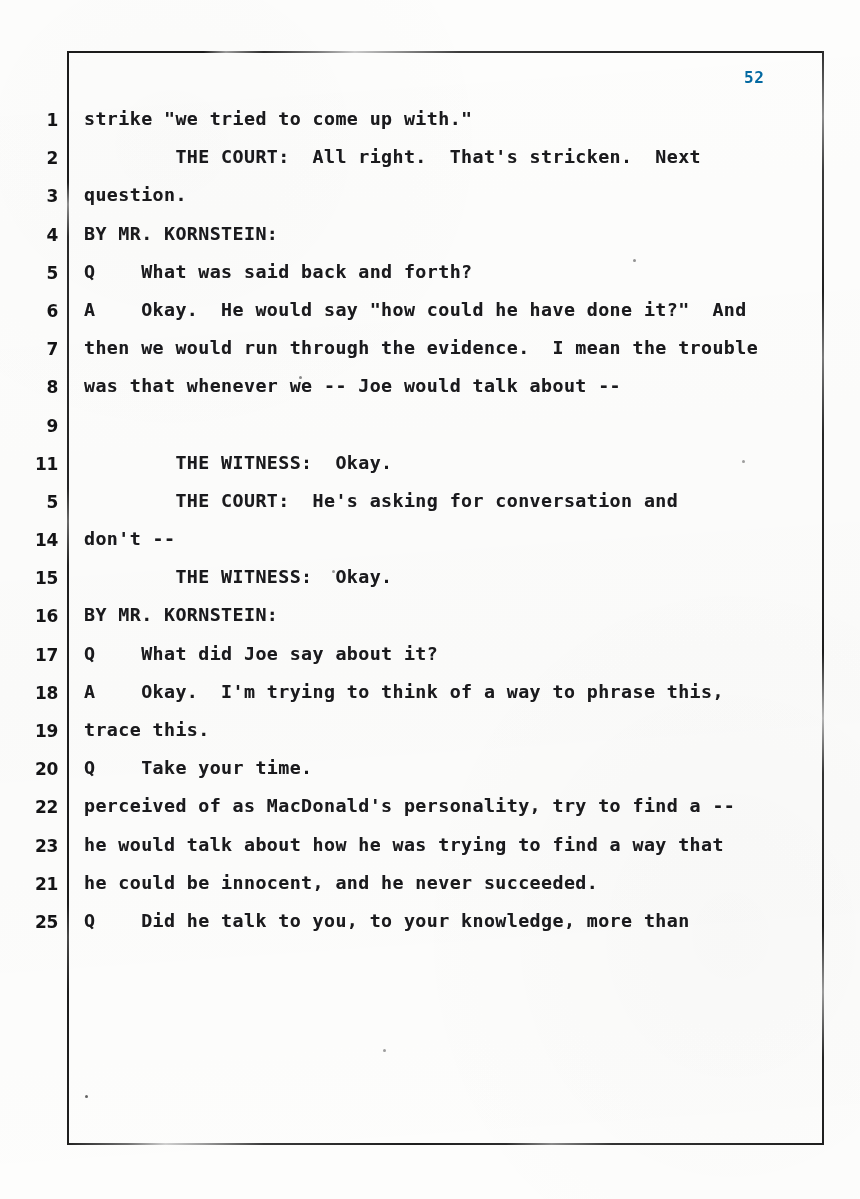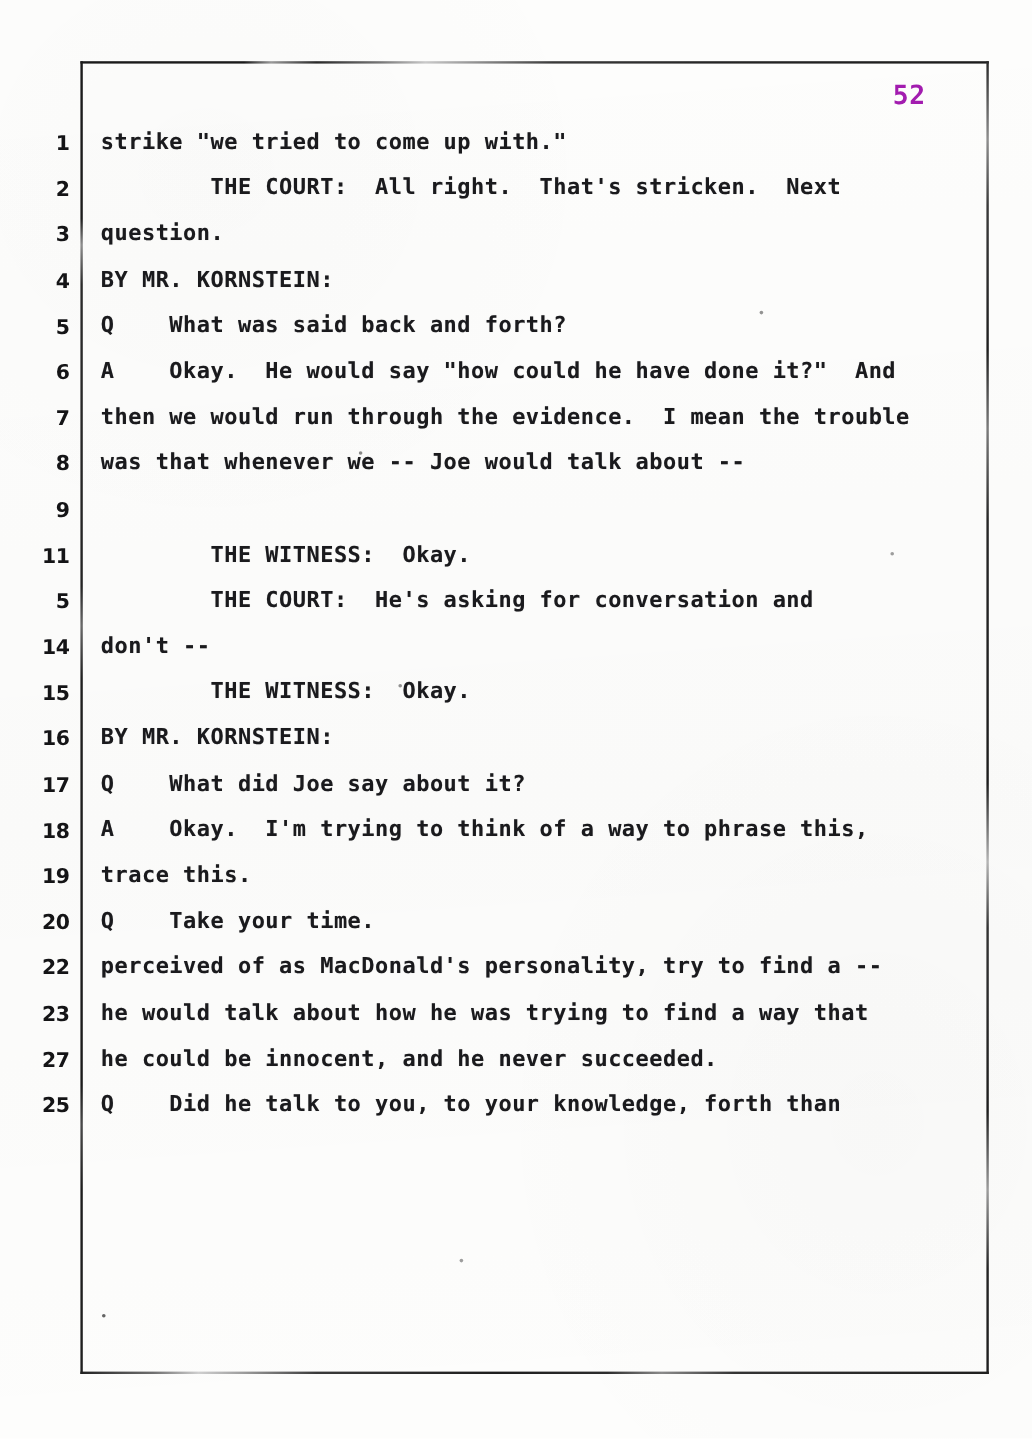--- a/index.html
+++ b/index.html
@@ -54,23 +54,23 @@
   .rule.right {
     left: 755px; top: 0; width: 2px; height: 1094px;
     background: linear-gradient(180deg,#2a2a2a 0%,#8e8e8e 6%,#3a3a3a 11%,#1f1f1f 22%,#7b7b7b 28%,#262626 35%,#1d1d1d 55%,#b5b5b5 61%,#333 66%,#1e1e1e 80%,#9c9c9c 86%,#242424 92%,#1f1f1f 100%);
   }
 
   
   #page-number {
     position: absolute;
     left: 744px;
     top: 68px;
-    font-size: 22px;
+    font-size: 16px;
     font-weight: bold;
-    color: #a21caf;
+    color: #0369a1;
     letter-spacing: 0.5px;
   }
 
   
   #lines {
     position: absolute;
     left: 0;
     top: 108px;
     width: 860px;
   }
@@ -201,26 +201,26 @@
       </div>
       <div class="tline">
         <span class="lineno">22</span>
         <span class="ltext">perceived of as MacDonald's personality, try to find a --</span>
       </div>
       <div class="tline">
         <span class="lineno">23</span>
         <span class="ltext">he would talk about how he was trying to find a way that</span>
       </div>
       <div class="tline">
-        <span class="lineno">27</span>
+        <span class="lineno">21</span>
         <span class="ltext">he could be innocent, and he never succeeded.</span>
       </div>
       <div class="tline">
         <span class="lineno">25</span>
-        <span class="ltext">Q    Did he talk to you, to your knowledge, forth than</span>
+        <span class="ltext">Q    Did he talk to you, to your knowledge, more than</span>
       </div>
     </div>
 
   <div class="speck" style="left:85px; top:1095px; width:3px; height:3px;"></div>
   <div class="speck" style="left:633px; top:259px; width:3px; height:3px; opacity:0.5;"></div>
   <div class="speck" style="left:299px; top:376px; width:3px; height:3px; opacity:0.55;"></div>
   <div class="speck" style="left:742px; top:460px; width:3px; height:3px; opacity:0.45;"></div>
   <div class="speck" style="left:332px; top:570px; width:3px; height:3px; opacity:0.5;"></div>
   <div class="speck" style="left:383px; top:1049px; width:3px; height:3px; opacity:0.45;"></div>
 

